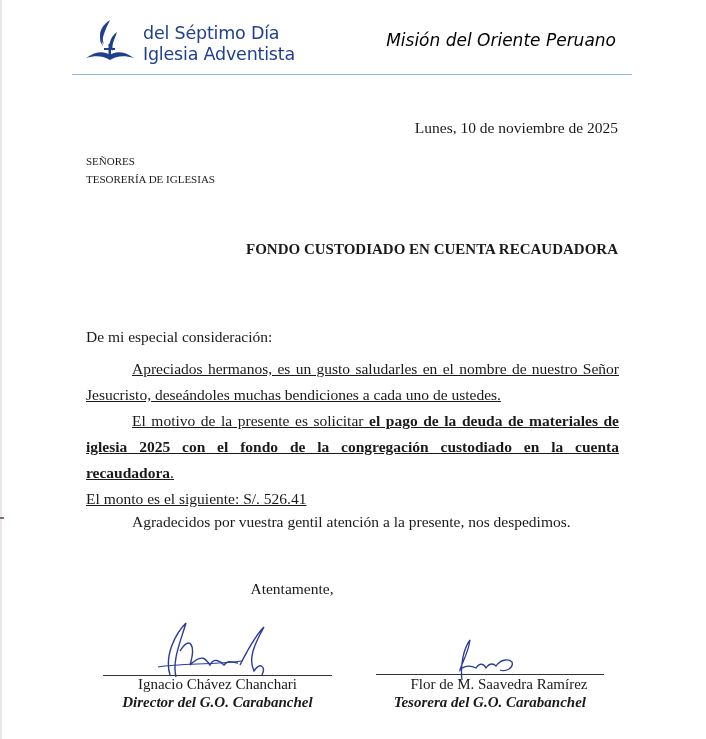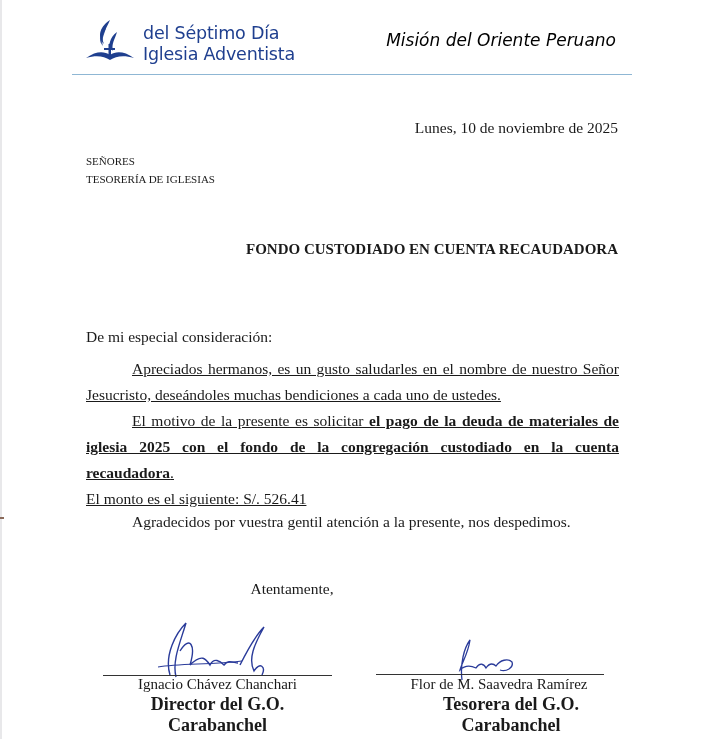--- a/index.html
+++ b/index.html
@@ -28,25 +28,25 @@
   .p2 { top: 408px; }
   .indent { display: inline-block; width: 46px; }
   .b { font-weight: bold; }
   .closing { position: absolute; left: 132px; top: 513px; font-size: 15.5px; }
   .regards { position: absolute; left: 0; width: 584px; top: 580px; text-align: center; font-size: 15.5px; }
 
   .sig-line { position: absolute; height: 1px; background: #333; }
   .sig1-line { left: 103px; top: 675px; width: 229px; }
   .sig2-line { left: 376px; top: 674px; width: 228px; }
   .sig-name { position: absolute; font-size: 15px; text-align: center; }
-  .sig-title { position: absolute; font-size: 18px; font-weight: bold; text-align: center; }
+  .sig-title { position: absolute; font-size: 15px; font-weight: bold; font-style: italic; text-align: center; }
   .s1n { left: 100px; width: 235px; top: 676px; }
   .s1t { left: 100px; width: 235px; top: 694px; }
   .s2n { left: 384px; width: 230px; top: 676px; }
-  .s2t { left: 396px; width: 230px; top: 694px; }
+  .s2t { left: 356px; width: 230px; top: 694px; text-align: right; }
   .sig-scribble { position: absolute; }
   .scr1 { left: 150px; top: 615px; width: 130px; height: 68px; }
   .scr2 { left: 448px; top: 634px; width: 72px; height: 48px; }
 </style>
 </head>
 <body>
 
 <div class="page-edge"></div>
 <div class="edge-mark"></div>
 

